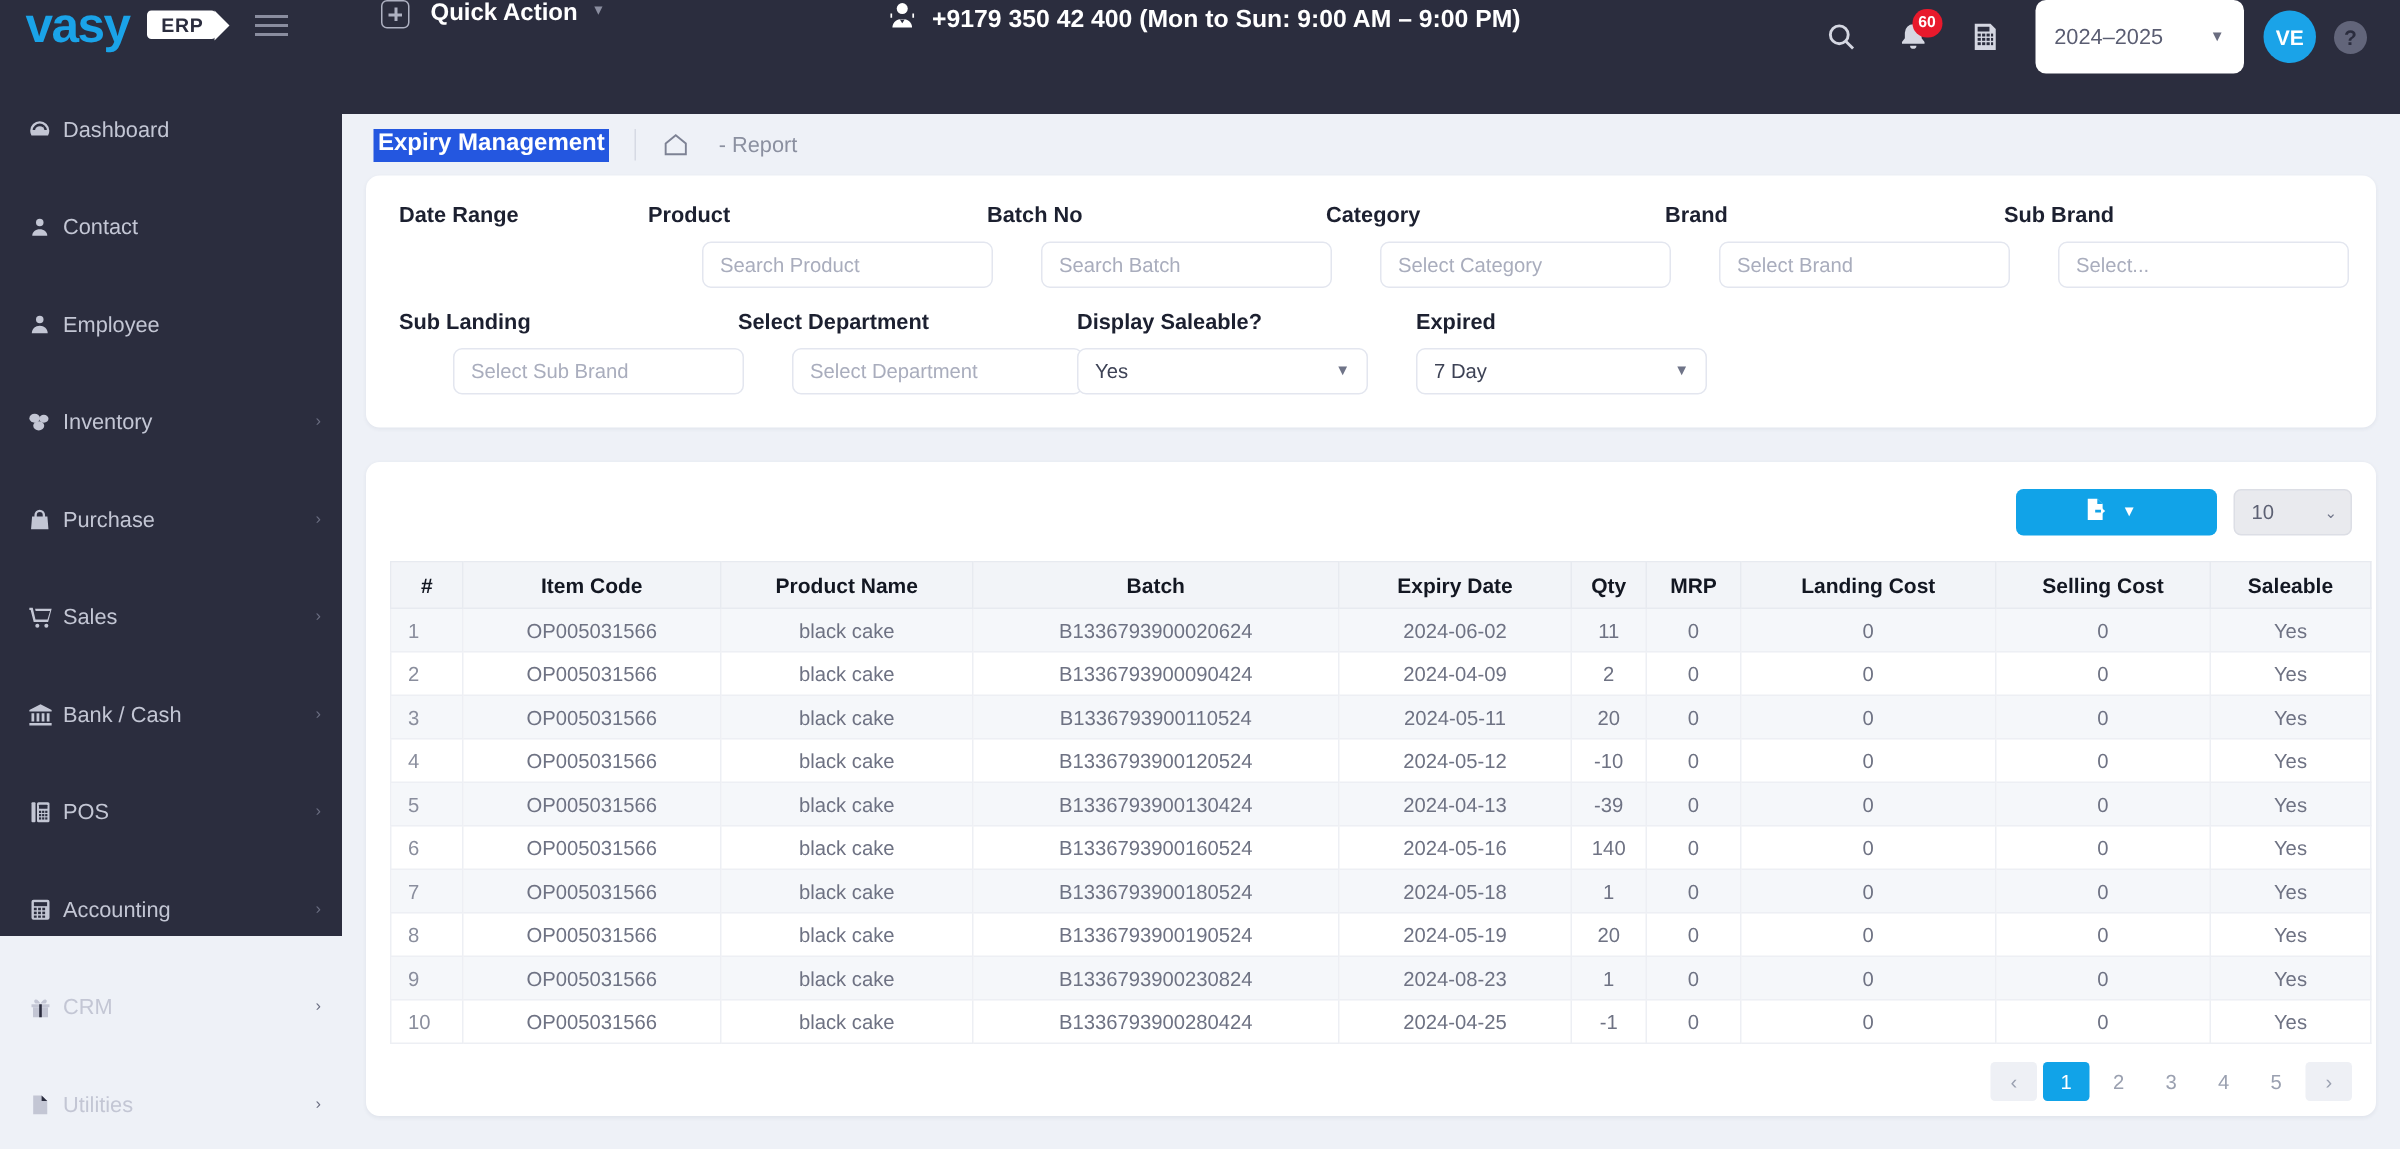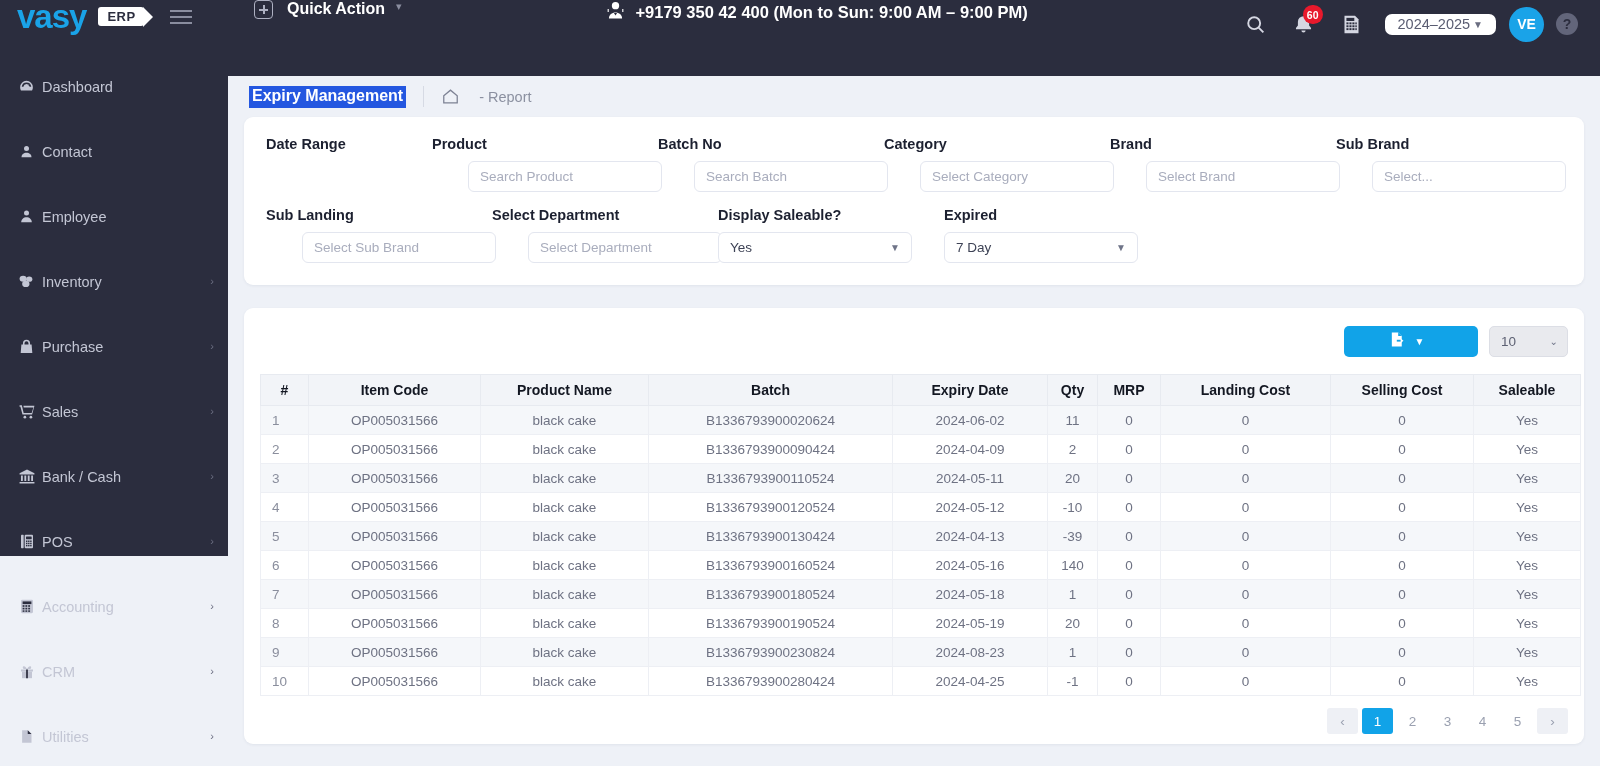--- a/index.html
+++ b/index.html
@@ -6,21 +6,21 @@
   html, body {
     width: 1600px; height: 766px;
     overflow: hidden;
     font-family: "Liberation Sans", sans-serif;
     background: #eef1f7;
   }
   .app { display: flex; width: 1600px; height: 766px; }
 
   
   .sidebar {
-    width: 228px; min-width: 228px; height: 556px;
+    width: 228px; min-width: 228px; height: 624px;
     background: #2b2d3e;
     display: flex; flex-direction: column;
   }
   .brand {
     height: 76px; display: flex; align-items: center;
     padding-left: 17px; gap: 12px;
   }
   .brand-vasy {
     font-size: 33px; font-weight: 700; color: #1aa3e8;
     letter-spacing: -1px; line-height: 1;
@@ -96,22 +96,22 @@
   .badge {
     position: absolute; top: 5px; right: 5px;
     background: #e8192c; color: #fff;
     font-size: 10.5px; font-weight: 700;
     min-width: 19px; height: 19px; border-radius: 10px;
     display: flex; align-items: center; justify-content: center;
     padding: 0 4px;
   }
   .year-select {
     background: #fff; border-radius: 7px;
-    height: 21px; display: flex; align-items: center;
-    padding: 0 13px; gap: 3px; margin: 0 13px 0 9px;
+    height: 49px; display: flex; align-items: center;
+    padding: 0 13px; gap: 31px; margin: 0 13px 0 9px;
     color: #5a5d72; font-size: 14.5px; cursor: pointer;
   }
   .year-caret { font-size: 10px; color: #6a6d80; }
   .avatar {
     width: 35px; height: 35px; border-radius: 50%;
     background: #1aa3e8; color: #fff;
     font-size: 14px; font-weight: 700;
     display: flex; align-items: center; justify-content: center;
     cursor: pointer; margin-right: 12px;
   }

